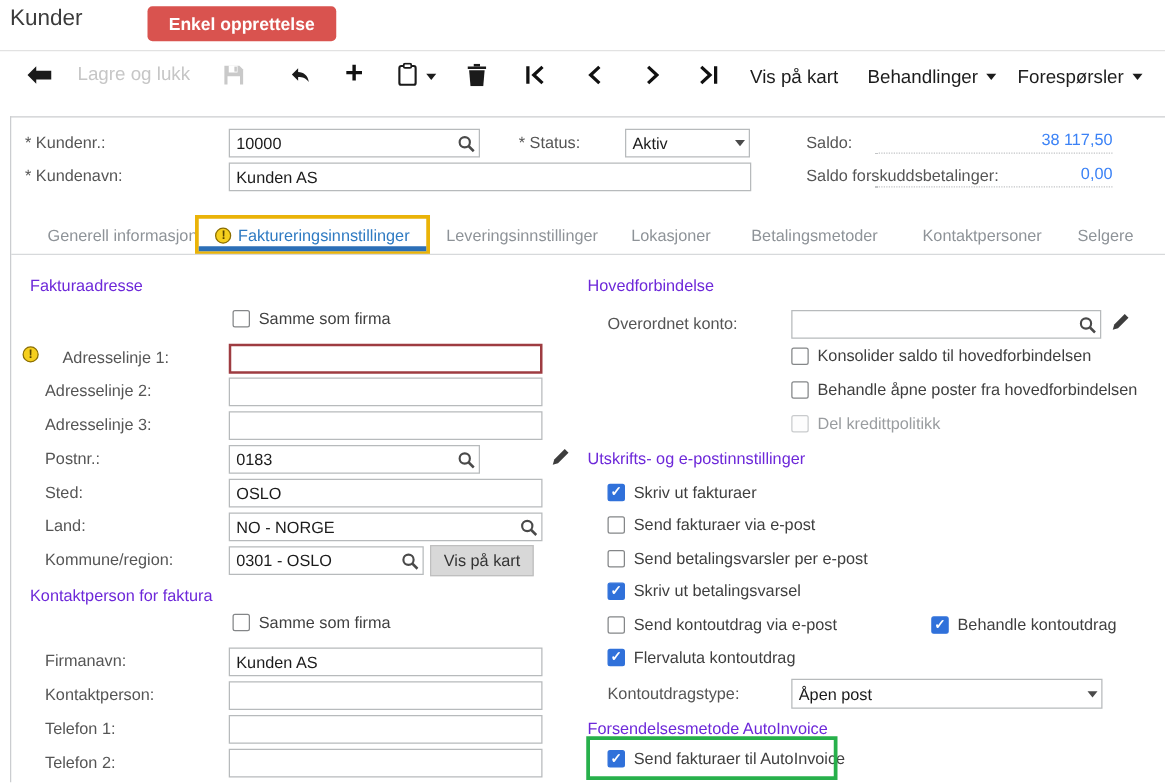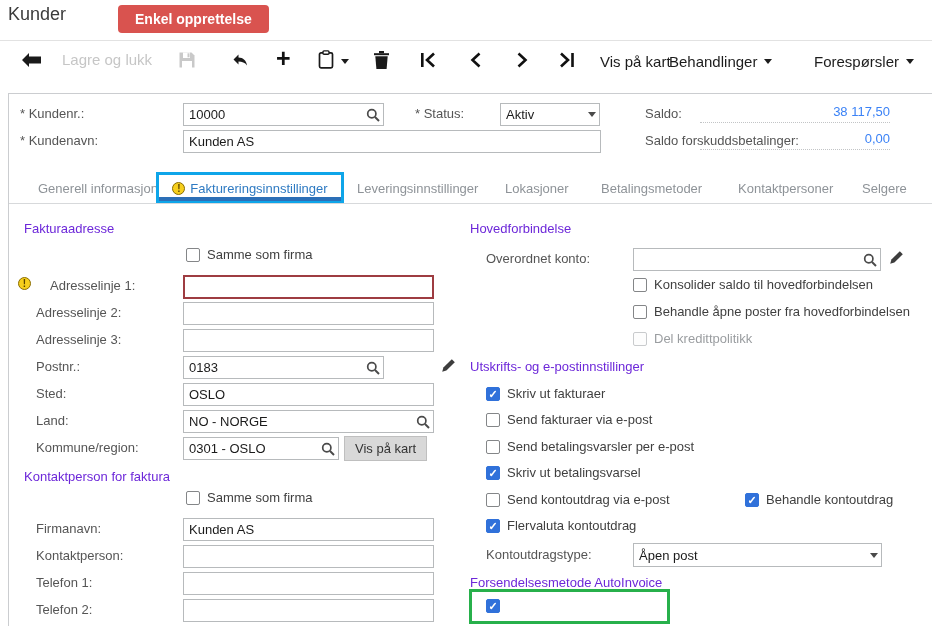--- a/index.html
+++ b/index.html
@@ -28,21 +28,21 @@
   .fld input{border:0;outline:0;flex:1;min-width:0;font:13px "Liberation Sans",sans-serif;
              color:#1b1b1b;padding:0 5px;background:transparent;}
   .fld.error{border:2px solid #9e3c41;height:24px;}
   .fld .icon-slot{flex:0 0 auto;margin-right:3px;display:flex;align-items:center;cursor:pointer;}
   .ddval{flex:1;font-size:13px;color:#1b1b1b;padding:0 5px;}
   .sumval{font-size:13px;color:#3b82f6;text-align:right;border-bottom:1px dotted #c2c4c6;
           padding-bottom:3px;}
   
   .tab{font-size:13px;color:#8e9398;white-space:nowrap;cursor:pointer;}
   .tabline{height:1px;background:#d7d9db;}
-  .active-tab-box{box-sizing:border-box;border:3px solid #0ea5e9;background:#fff;
+  .active-tab-box{box-sizing:border-box;border:3px solid #eab308;background:#fff;
                   display:flex;align-items:center;justify-content:center;gap:5px;}
   .active-tab-label{font-size:13px;color:#2e7ac2;white-space:nowrap;}
   .blueline{position:absolute;left:0;right:0;bottom:0;height:4px;background:#2c6fb7;}
   .green-box{box-sizing:border-box;border:3px solid #27b04b;pointer-events:none;}
   
   .warn{width:13px;height:13px;border-radius:50%;background:#f6cf1d;border:1px solid #8a6d00;
         box-sizing:border-box;color:#5a4500;font-size:10px;font-weight:bold;text-align:center;
         line-height:11px;display:inline-block;}
   .warn::before{content:"!";}
   
@@ -120,21 +120,21 @@
       <polyline points="4.5,1.5 11.5,8 4.5,14.5" fill="none" stroke="#111" stroke-width="2.6"></polyline>
     </svg>
   </div>
   <div class="abs" style="left:558px;top:52px;cursor:pointer;">
     <svg width="17" height="16" viewBox="0 0 17 16">
       <polyline points="3,1.5 10,8 3,14.5" fill="none" stroke="#111" stroke-width="2.6"></polyline>
       <rect x="13.2" y="1" width="2.6" height="14" fill="#111"></rect>
     </svg>
   </div>
   <div class="abs tbtn" style="left:600px;top:53px;">Vis på kart</div>
-  <div class="abs tbtn" style="left:669px;top:53px;">
+  <div class="abs tbtn" style="left:694px;top:53px;">
     <span>Behandlinger</span>
     <span class="caret"></span>
   </div>
   <div class="abs tbtn" style="left:814px;top:53px;">
     <span>Forespørsler</span>
     <span class="caret"></span>
   </div>
 
   <div class="abs panel" style="left:8px;top:93px;width:924px;height:533px;"></div>
 
@@ -339,16 +339,17 @@
     <span class="ddval">Åpen post</span>
     <span class="icon-slot">
         <span class="caret gray"></span>
       </span>
   </div>
 
   <div class="abs sect" style="left:470px;top:575px;">Forsendelsesmetode AutoInvoice</div>
 
   <div class="abs cbrow" style="left:486px;top:599px;">
     <span class="cb checked"></span>
+    <span class="cblabel">Send fakturaer til AutoInvoice</span>
   </div>
   <div class="abs green-box" style="left:469px;top:589px;width:201px;height:35px;"></div>
 
 </div>
 
 </body></html>

